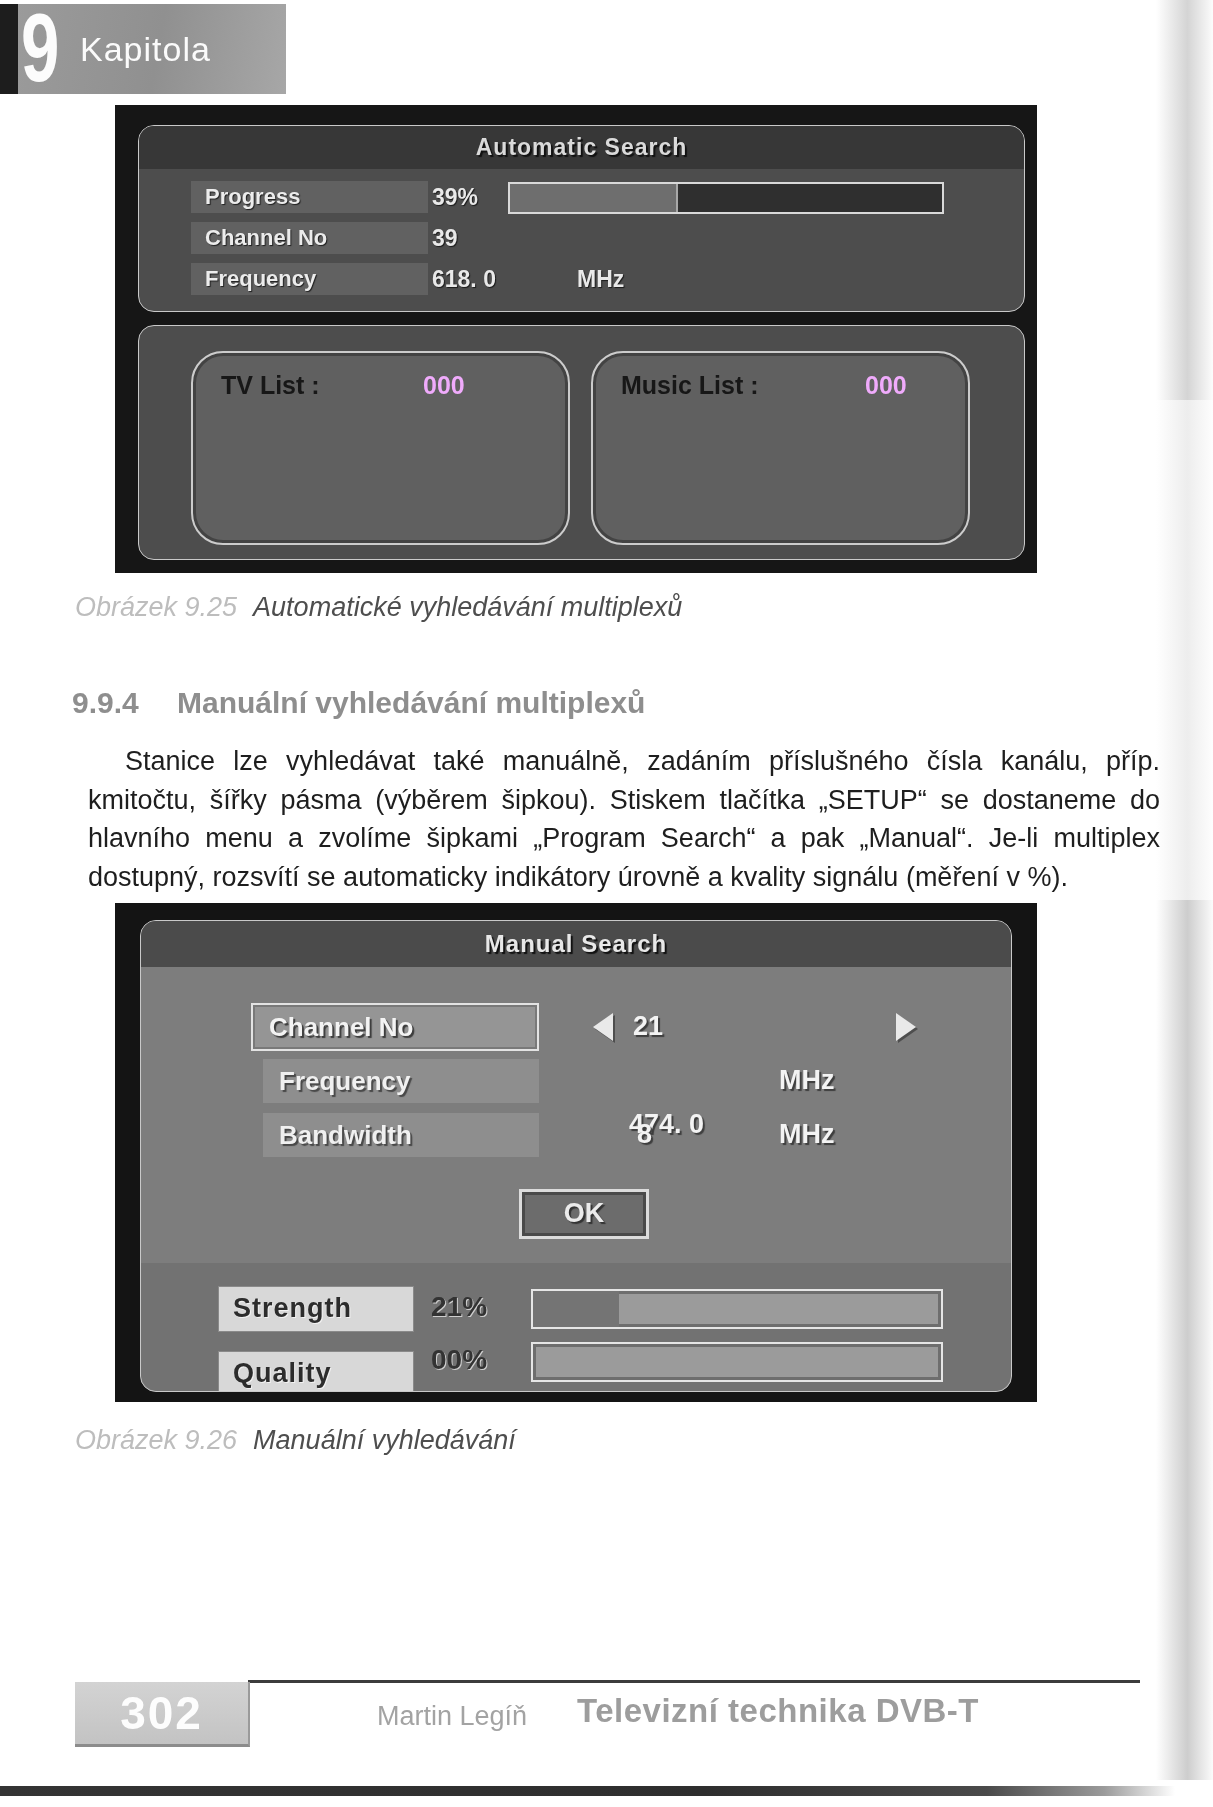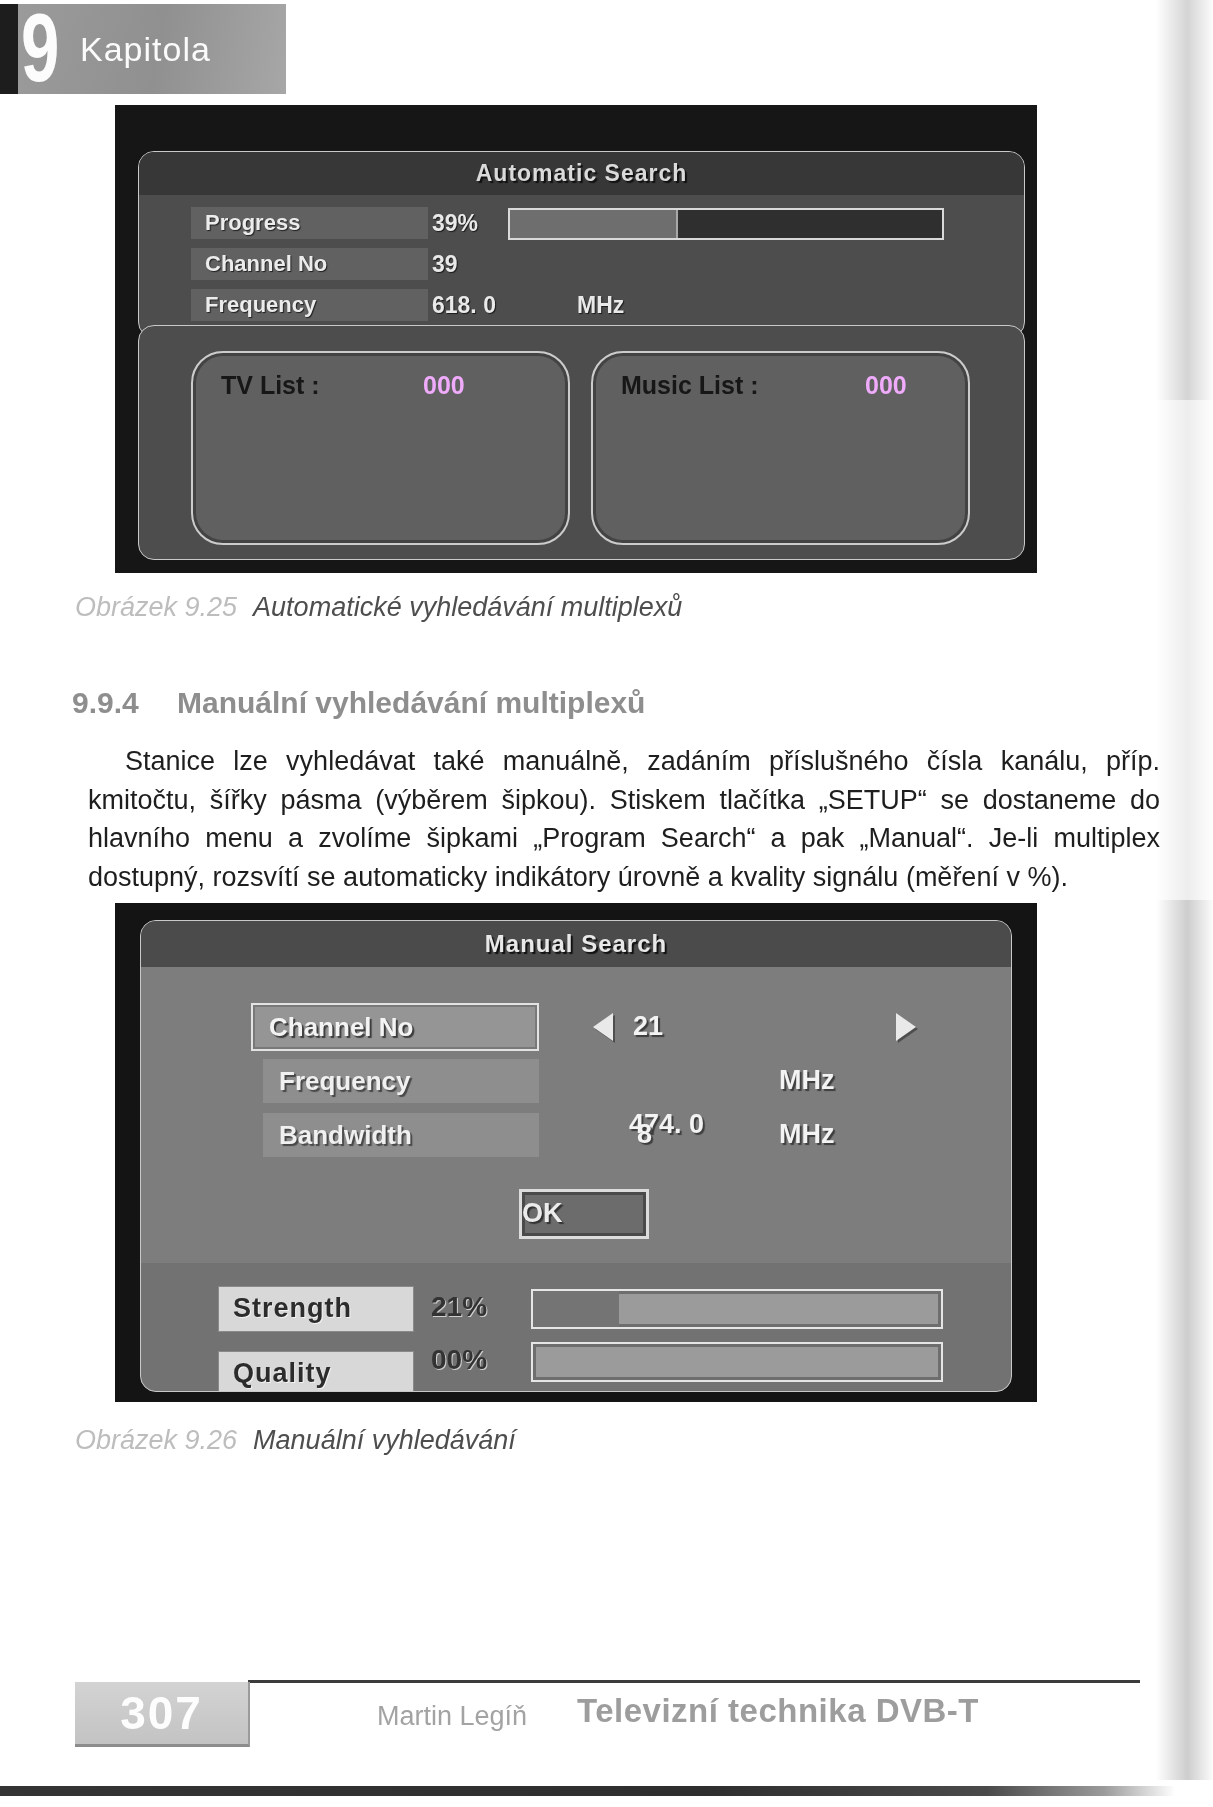--- a/index.html
+++ b/index.html
@@ -17,21 +17,21 @@
   
   .shot{position:absolute;background:#161616;}
   .shot1{left:115px;top:105px;width:922px;height:468px;}
   .shot2{left:115px;top:903px;width:922px;height:499px;background:#141414;}
   .osd-panel{position:absolute;border:1px solid #c9c9c9;border-radius:16px;background:#4d4d4d;overflow:hidden;}
   .osd-title{position:absolute;left:0;right:0;top:0;height:43px;background:#373737;
       color:#dadada;font-weight:bold;font-size:23px;line-height:43px;text-align:center;
       letter-spacing:1px;text-shadow:2px 2px 1px #111;}
 
   
-  .p1{left:23px;top:20px;width:885px;height:185px;margin-top:26px;}
+  .p1{left:23px;top:20px;width:885px;height:185px;}
   .lbl1{position:absolute;left:52px;width:237px;height:32px;background:#616161;
       color:#ececec;font-weight:bold;font-size:22px;line-height:32px;padding-left:14px;
       box-sizing:border-box;text-shadow:1px 1px 1px #202020;}
   .val1{position:absolute;color:#e9e9e9;font-weight:bold;font-size:23px;text-shadow:1px 1px 1px #1a1a1a;}
   .pbar{position:absolute;left:369px;top:56px;width:432px;height:28px;border:2px solid #d9d9d9;background:#2f2f2f;}
   .pfill{height:100%;width:0;background:#6e6e6e;border-right:2px solid #a8a8a8;box-sizing:border-box;}
   .p2{left:23px;top:220px;width:885px;height:233px;}
   .list-box{position:absolute;top:25px;width:375px;height:190px;border:2px solid #cccccc;
       border-radius:32px;background:#606060;box-shadow:inset 0 0 0 3px rgba(15,15,15,.35);}
   .list-box.tv{left:52px;} .list-box.music{left:452px;}
@@ -49,21 +49,21 @@
   .f2lbl{position:absolute;left:122px;width:276px;height:44px;background:#8e8e8e;
       color:#f0f0f0;font-weight:bold;font-size:26px;line-height:44px;padding-left:16px;
       box-sizing:border-box;text-shadow:2px 2px 1px #484848;}
   .f2val{position:absolute;color:#f3f3f3;font-weight:bold;font-size:27px;text-shadow:2px 2px 1px #3e3e3e;}
   .tri{position:absolute;width:0;height:0;border-top:14px solid transparent;border-bottom:14px solid transparent;
       filter:drop-shadow(2px 2px 0 rgba(40,40,40,.55));}
   .tri.left{border-right:20px solid #e9e9e9;}
   .tri.right{border-left:20px solid #e9e9e9;}
   .ok-btn{position:absolute;left:378px;top:268px;width:130px;height:50px;background:#6c6c6c;
       border:3px solid #dcdcdc;box-shadow:inset 0 0 0 3px rgba(25,25,25,.4);box-sizing:border-box;
-      color:#ebebeb;font-weight:bold;font-size:27px;line-height:42px;text-align:left;
+      color:#ebebeb;font-weight:bold;font-size:27px;line-height:42px;text-align:center;
       text-shadow:2px 2px 1px #333;}
   .meter-strip{position:absolute;left:0;right:0;top:342px;bottom:0;background:#727272;border-radius:0 0 17px 17px;}
   .m-lbl{position:absolute;left:77px;width:196px;height:46px;background:#d8d8d8;border:1px solid #8a8a8a;
       box-sizing:border-box;color:#2c2c2c;font-weight:bold;font-size:27px;line-height:42px;
       padding-left:14px;letter-spacing:1px;text-shadow:1px 1px 0 #f2f2f2;}
   .m-val{position:absolute;left:290px;color:#333333;font-weight:bold;font-size:28px;text-shadow:1px 1px 0 #cfcfcf;}
   .m-bar{position:absolute;left:390px;width:412px;height:40px;border:2px solid #e6e6e6;
       box-shadow:inset 0 0 0 3px rgba(55,55,55,.45);background:#9b9b9b;box-sizing:border-box;}
   .m-fill{height:100%;width:0;background:#747474;}
 
@@ -179,21 +179,21 @@
       </div>
     </div>
   </div>
 
   <div class="caption cap2">
     <span class="cap-prefix">Obrázek 9.26</span><span class="cap-text">Manuální vyhledávání</span>
   </div>
 
   <div class="footer-line"></div>
   <div class="page-box">
-    <span class="page-num">307</span>
+    <span class="page-num">302</span>
   </div>
   <div class="f-author">Martin Legíň</div>
   <div class="f-book">Televizní technika DVB-T</div>
   <div class="bottom-bar"></div>
 
   <div class="shade sh1"></div>
   <div class="shade sh2"></div>
   <div class="shade sh3"></div>
 </div>
 

